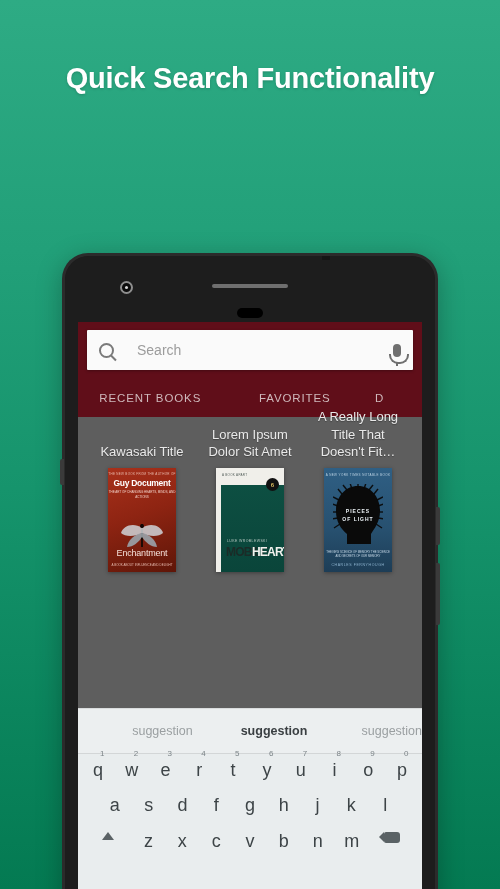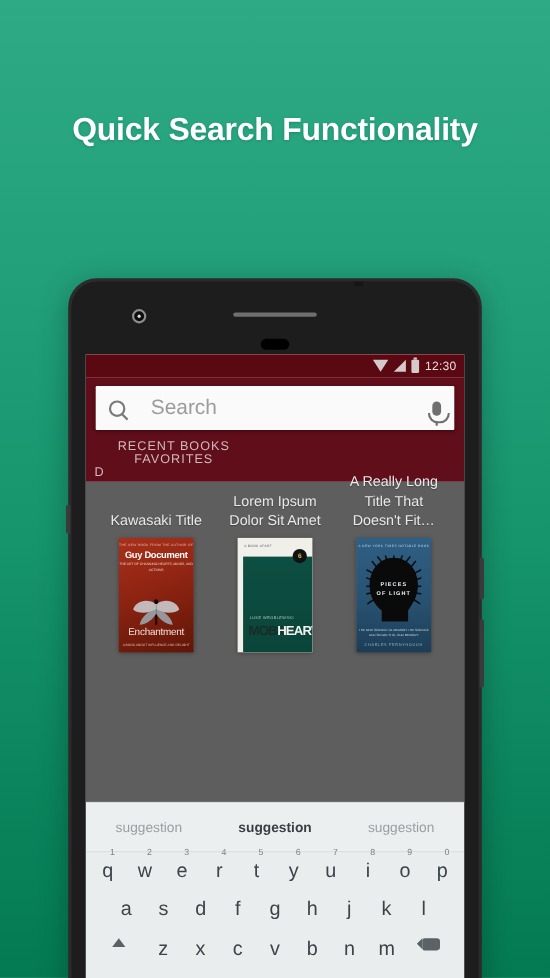--- a/index.html
+++ b/index.html
@@ -8,21 +8,20 @@
     font-family: "Liberation Sans", sans-serif;
     background: linear-gradient(180deg, #2eab84 0%, #22a079 28%, #16946c 55%, #0b855d 80%, #047a52 100%);
     position:relative;
   }
 
   
   .promo { width:100%; text-align:center; padding-top:62px; }
   .promo-title {
     font-size:29px; font-weight:bold; color:#ffffff; letter-spacing:-0.2px;
     text-shadow:0 1px 3px rgba(0,0,0,0.18);
-    margin-top:40px;
   }
   .promo-sub {
     margin-top:42px; font-size:17.5px; color:#f2fbf7; line-height:1.55;
     padding:0 58px; text-shadow:0 1px 2px rgba(0,0,0,0.13);
   }
 
   
   .phone {
     position:absolute; left:62px; top:253px; width:376px; height:660px;
     background:#2b2b2b;
@@ -79,28 +78,28 @@
 
   
   .appbar { background:#7c1220; padding:8px 9px 9px 9px; position:relative; }
   .appbar::before{content:"";position:absolute;inset:0;background:rgba(0,0,0,0.22);}
   .searchbar {
     position:relative; z-index:2; background:#fafafa; height:40px; border-radius:1px;
     display:flex; align-items:center; padding:0 12px; box-shadow:0 1px 3px rgba(0,0,0,0.3);
   }
   .si-search { width:15px;height:15px;border:2px solid #7a7a7a;border-radius:50%;position:relative;flex:0 0 auto;}
   .si-search::after{content:"";position:absolute;right:-5px;bottom:-3px;width:7px;height:2px;background:#7a7a7a;transform:rotate(45deg);}
-  .search-ph { flex:1; margin-left:23px; font-size:19px; color:#9c9c9c; }
+  .search-ph { flex:1; margin-left:23px; font-size:14px; color:#9c9c9c; }
   .si-mic { width:8px;height:13px;background:#6f6f6f;border-radius:4px;position:relative;flex:0 0 auto;}
   .si-mic::after{content:"";position:absolute;left:-4px;top:10px;width:16px;height:8px;border:2px solid #6f6f6f;border-top:none;border-radius:0 0 9px 9px;}
   .si-mic::before{content:"";position:absolute;left:3px;top:18px;width:2px;height:4px;background:#6f6f6f;}
 
   
   .tabs {
-    background:#7c1220; display:flex; height:38px; position:relative; overflow:hidden;flex-direction:column;
+    background:#7c1220; display:flex; height:38px; position:relative; overflow:hidden;
   }
   .tabs::before{content:"";position:absolute;inset:0;background:rgba(0,0,0,0.22);}
   .tab {
     position:relative; z-index:2; display:flex; align-items:center; justify-content:center;
     font-size:11.5px; letter-spacing:0.9px; color:#cfb9bc; white-space:nowrap;
   }
   .tab-0 { width:160px; }
   .tab-1 { width:160px; }
   .tab-2 { width:60px; justify-content:flex-start; padding-left:8px; }
 
@@ -140,21 +139,21 @@
   .cov-blue .b-t1  { position:absolute;top:40px;left:0;width:100%;text-align:center;font-size:5px;color:#eef4f8;letter-spacing:1px;font-weight:bold;z-index:3;}
   .cov-blue .b-t2  { position:absolute;top:48px;left:0;width:100%;text-align:center;font-size:5px;color:#eef4f8;letter-spacing:1px;font-weight:bold;z-index:3;}
   .cov-blue .b-desc{ position:absolute;bottom:13px;left:0;width:100%;text-align:center;font-size:2.8px;color:#c6d8e6;line-height:1.7;}
   .cov-blue .b-auth{ position:absolute;bottom:5px;left:0;width:100%;text-align:center;font-size:3.5px;color:#8fb4d0;letter-spacing:0.6px;}
 
   
   .suggestions {
     background:#eceff0; height:46px; display:flex; align-items:center;
     border-top:1px solid #d9dcdd; border-bottom:1px solid #d3d6d7;
   }
-  .sugg { flex:1; text-align:center; font-size:12.5px; color:#9a9fa1; position:relative; }
+  .sugg { flex:1; text-align:right; font-size:12.5px; color:#9a9fa1; position:relative; }
   .sugg.active { color:#3a3f42; font-weight:bold; }
   .sugg + .sugg::before {
     content:""; position:absolute; left:0; top:8px; bottom:8px; width:1px; background:#d5d8d9;
   }
 
   
   .keyboard { background:#e9edee; padding-top:7px; height:153px; }
   .krow { display:flex; justify-content:center; align-items:flex-start; }
   .krow.r1 { padding:0 3px; }
   .krow.r2 { margin-top:17px; padding:0 20px; }
@@ -183,26 +182,20 @@
   <div class="phone-inner">
     <div class="bezel-top">
       <div class="notch-nub"></div>
       <div class="camera"></div>
       <div class="speaker"></div>
       <div class="sensor"></div>
     </div>
 
     <div class="screen">
 
-      <div class="statusbar">
-        <span class="sb-item ico-wifi"></span>
-        <span class="sb-item ico-signal"></span>
-        <span class="sb-item ico-batt"></span>
-        <span class="sb-item sb-time">12:30</span>
-      </div>
 
       <div class="appbar">
         <div class="searchbar">
           <span class="si-search"></span>
           <span class="search-ph">Search</span>
           <span class="si-mic"></span>
         </div>
       </div>
 
       <div class="tabs">

